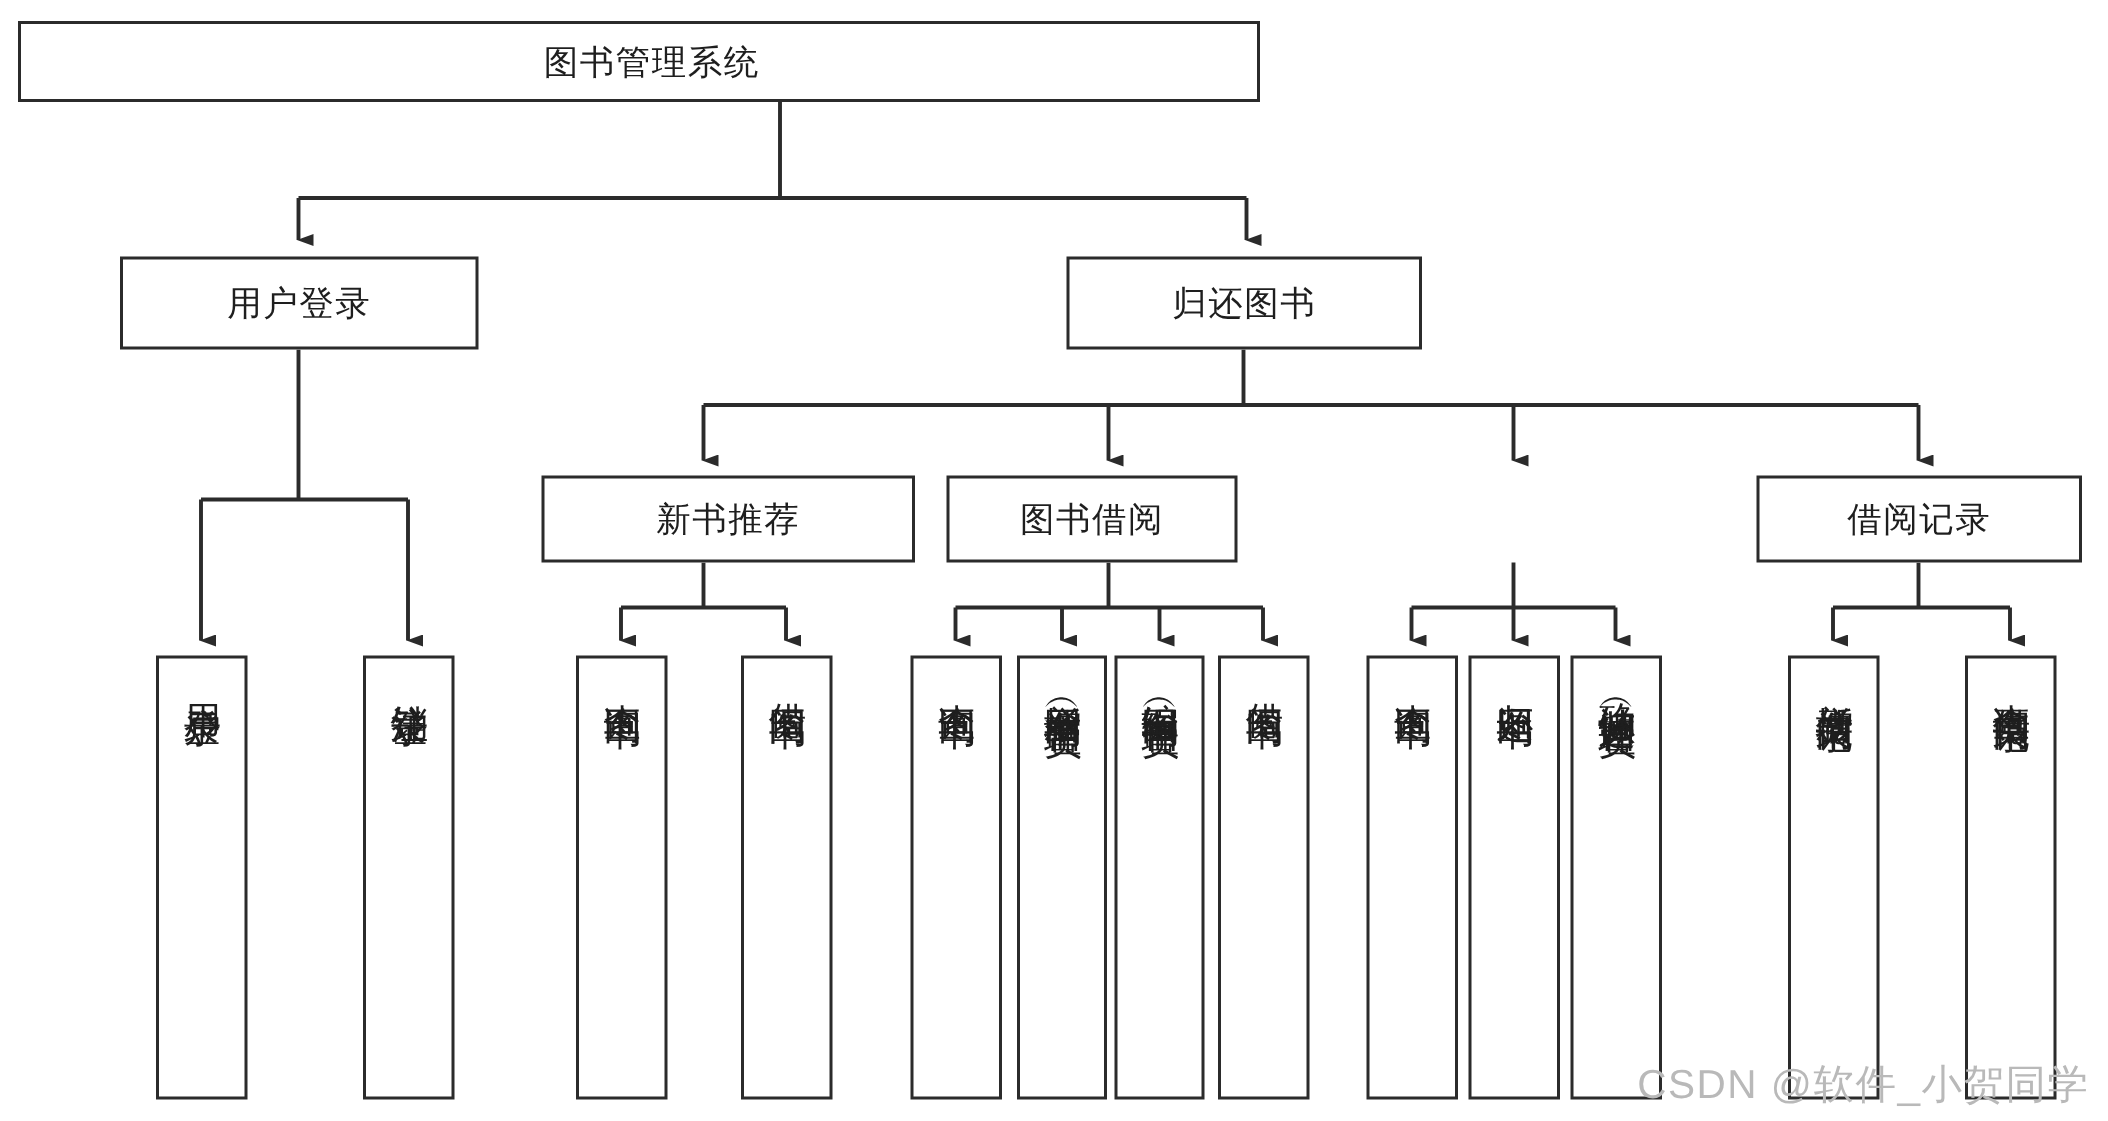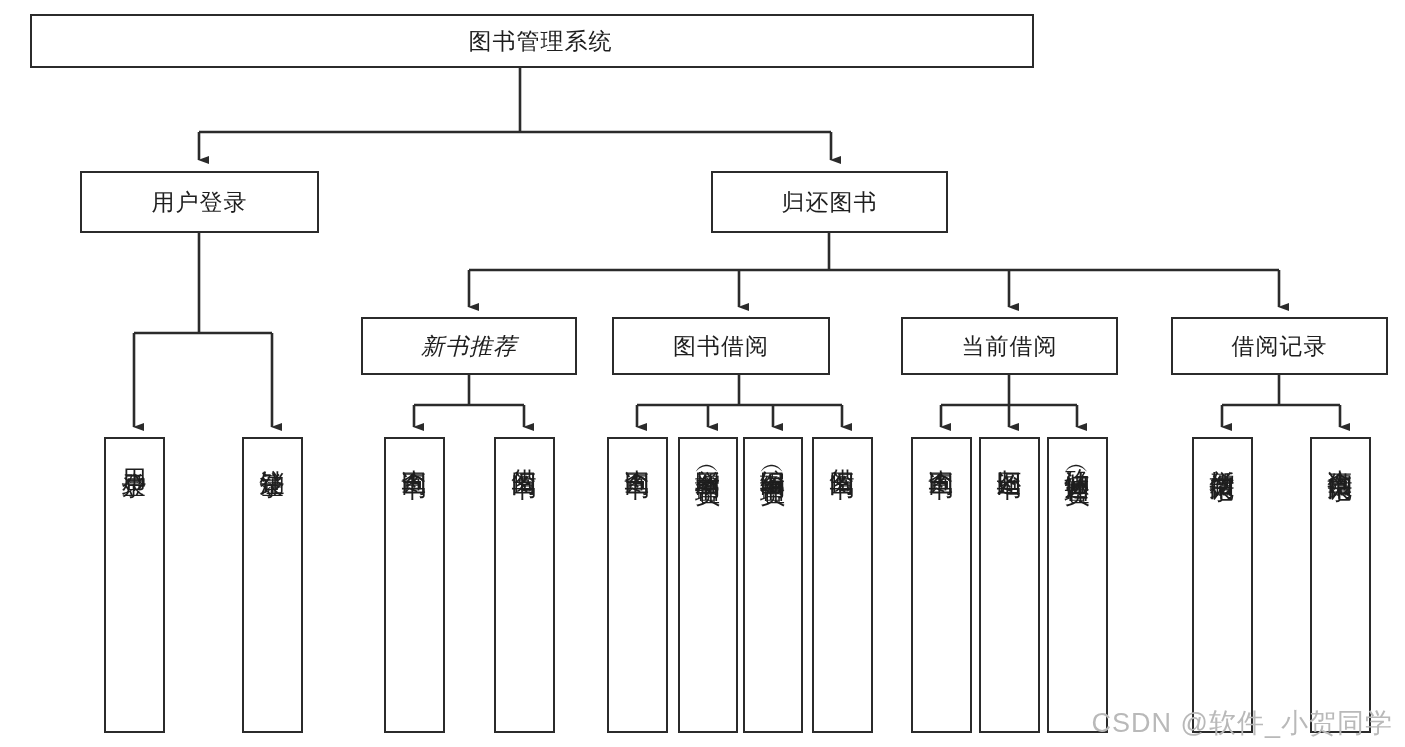--- a/index.html
+++ b/index.html
@@ -119,39 +119,36 @@
       <path d="M1009,405 L1009,427" marker-end="url(#arrow)"></path>
       <path d="M1077,405 L1077,427" marker-end="url(#arrow)"></path>
 
       <path d="M1279,375 L1279,405"></path>
       <path d="M1222,405 L1340,405"></path>
       <path d="M1222,405 L1222,427" marker-end="url(#arrow)"></path>
       <path d="M1340,405 L1340,427" marker-end="url(#arrow)"></path>
     </g>
   </svg>
 
-  <div class="node h-node" id="node-root" style="left:30px;top:14px;width:1004px;height:54px;padding-left:17px;">
+  <div class="node h-node" id="node-root" style="left:12px;top:14px;width:828px;height:54px;padding-left:17px;">
     <span class="node-label">图书管理系统</span>
   </div>
 
   <div class="node h-node" style="left:80px;top:171px;width:239px;height:62px;">
     <span class="node-label">用户登录</span>
   </div>
   <div class="node h-node" style="left:711px;top:171px;width:237px;height:62px;">
     <span class="node-label">归还图书</span>
   </div>
 
-  <div class="node h-node" style="left:361px;top:317px;width:216px;height:58px;font-style:italic;">
+  <div class="node h-node" style="left:361px;top:317px;width:249px;height:58px;">
     <span class="node-label">新书推荐</span>
   </div>
-  <div class="node h-node" style="left:612px;top:317px;width:218px;height:58px;">
+  <div class="node h-node" style="left:631px;top:317px;width:194px;height:58px;">
     <span class="node-label">图书借阅</span>
-  </div>
-  <div class="node h-node" style="left:901px;top:317px;width:217px;height:58px;">
-    <span class="node-label">当前借阅</span>
   </div>
   <div class="node h-node" style="left:1171px;top:317px;width:217px;height:58px;">
     <span class="node-label">借阅记录</span>
   </div>
 
   <div class="node leaf short" style="left:104px;top:437px;width:61px;height:296px;">
     <span class="node-label">用户登录</span>
   </div>
   <div class="node leaf short" style="left:242px;top:437px;width:61px;height:296px;">
     <span class="node-label">注销登录</span>

